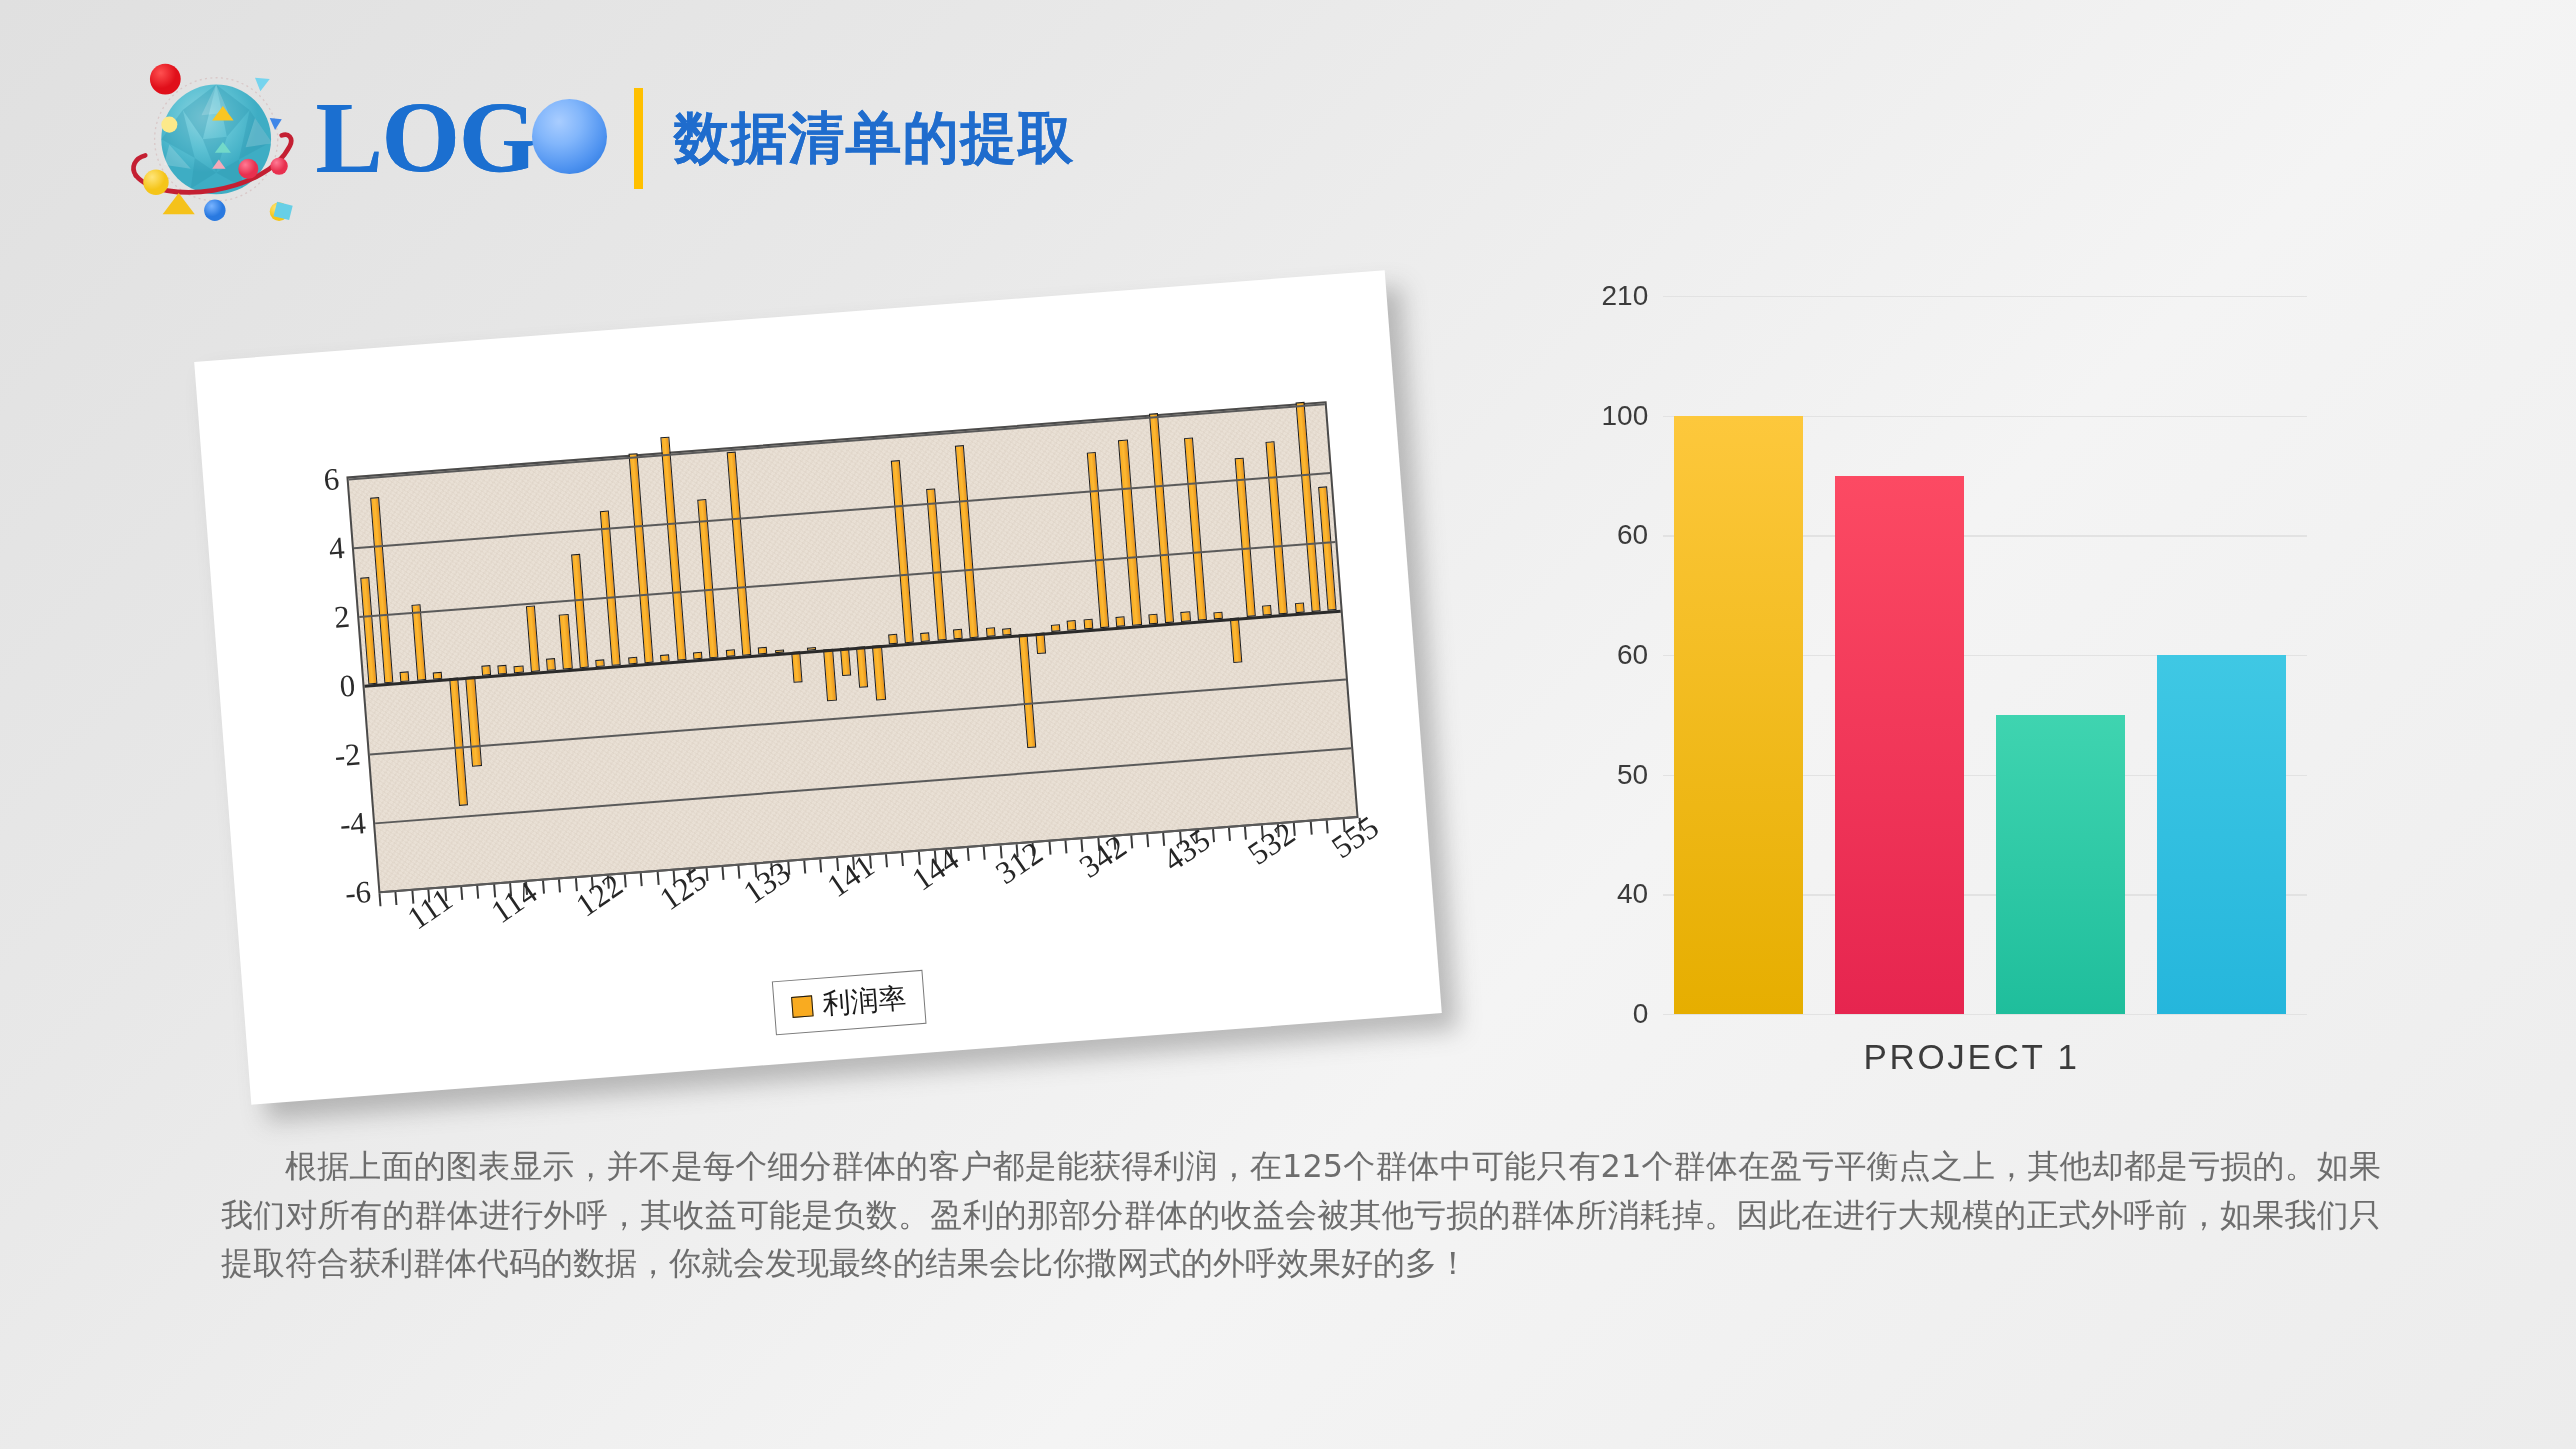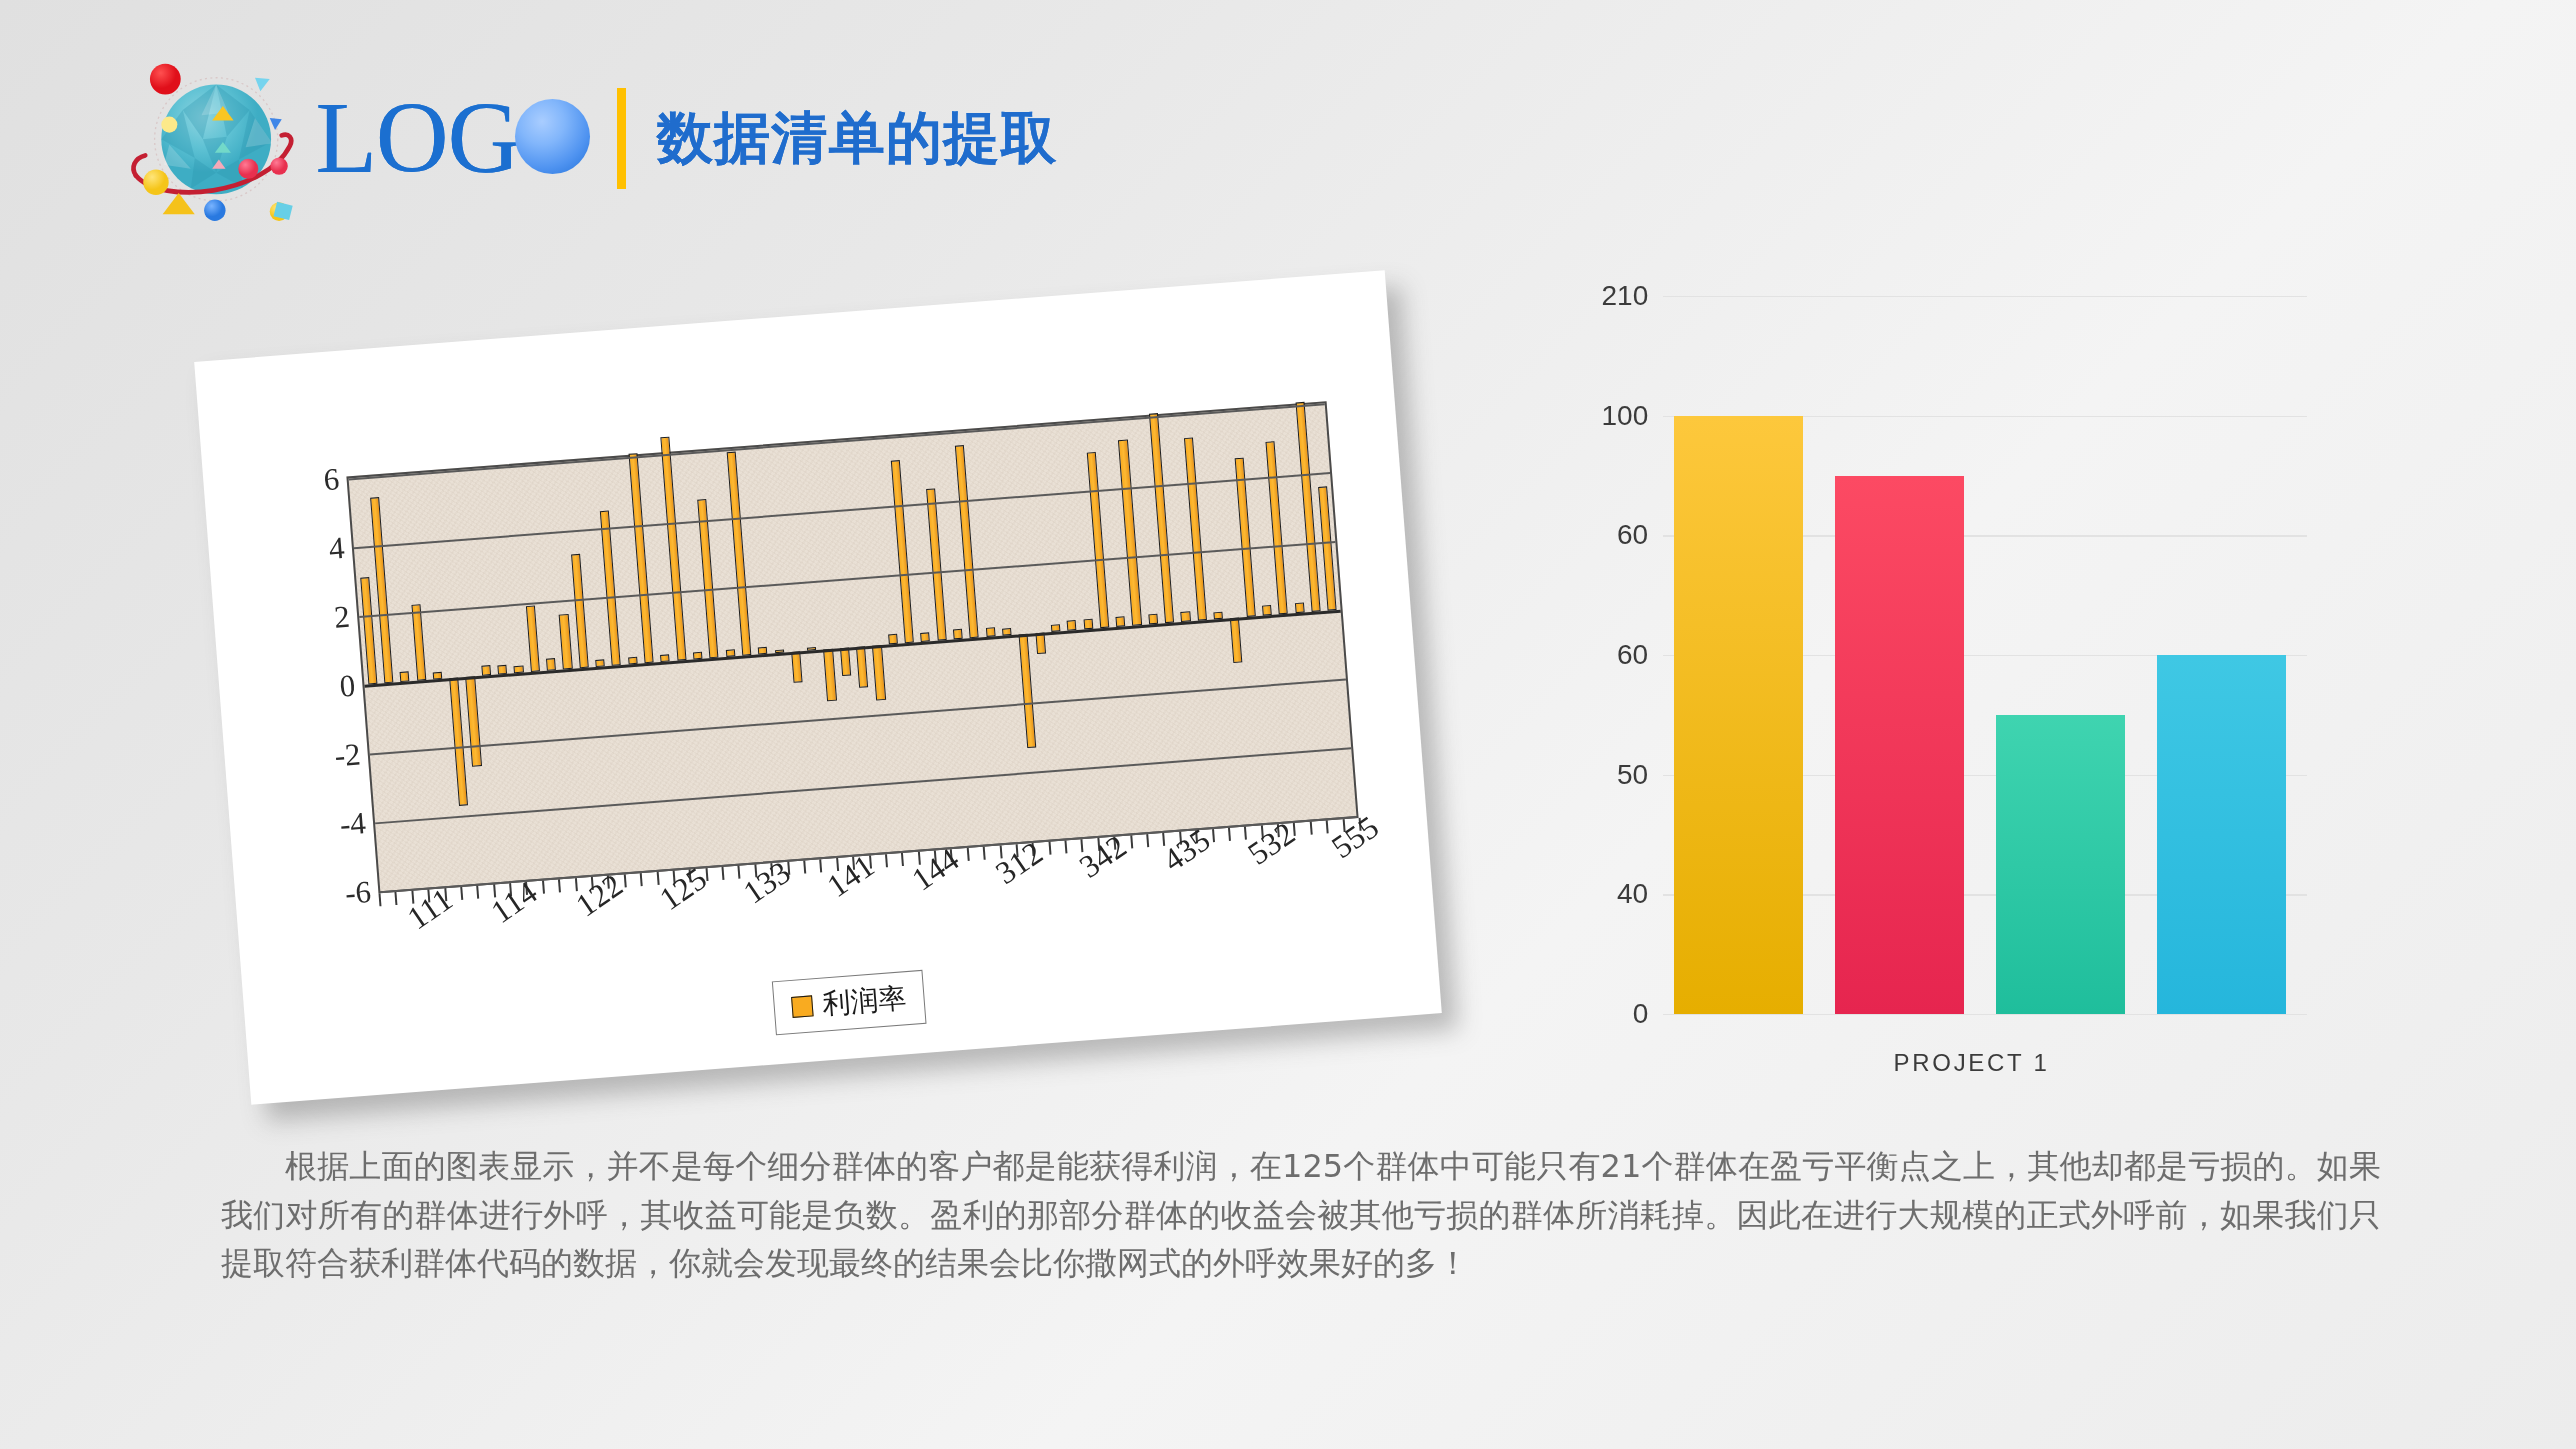--- a/index.html
+++ b/index.html
@@ -9,21 +9,21 @@
     background:linear-gradient(135deg,#e0e0e0 0%,#e8e8e8 28%,#f4f4f4 62%,#ececec 100%);
     position:relative;
   }
   .slide{position:absolute;inset:0;}
 
   
   .header{position:absolute;left:121px;top:54px;display:flex;align-items:center;height:168px;}
   .globe-wrap{position:relative;width:181px;height:174px;flex:0 0 auto;}
   .logo-text{
     font-family:"Liberation Serif","DejaVu Serif",serif;
-    font-size:101px;font-weight:400;letter-spacing:-1.3px;
+    font-size:101px;font-weight:700;letter-spacing:-1.3px;
     background:linear-gradient(180deg,#2f87e0 0%,#1565c8 100%);
     -webkit-background-clip:text;background-clip:text;color:#1b6fd0;
     line-height:1;margin-left:13.4px;
   }
   .logo-ball{
     width:75px;height:75px;border-radius:50%;margin-left:-4px;margin-bottom:4px;
     background:radial-gradient(circle at 36% 30%,#a9cdff 0%,#82b6fb 32%,#4f93f0 66%,#1f6fd8 100%);
     flex:0 0 auto;
   }
   .divider{width:8.7px;height:101px;background:#ffc000;margin:0 31px 0 27px;flex:0 0 auto;}
@@ -69,21 +69,21 @@
   .legend-text{font-size:28px;color:#1a1a1a;font-family:"DejaVu Sans",sans-serif;}
 
   
   .chart{position:absolute;left:1529px;top:268px;width:885px;height:825px;}
   .chart-plot{position:absolute;left:134px;top:28px;right:107px;bottom:79px;}
   .cgrid{position:absolute;left:0;right:0;height:1.3px;background:#e2e2e2;}
   .ctick{position:absolute;right:calc(100% + 14.8px);transform:translateY(-50%);
     font-size:28px;color:#3b3b3b;font-family:"Liberation Sans",sans-serif;font-weight:300;}
   .cbar{position:absolute;bottom:0;}
   .cxlabel{position:absolute;left:0;right:0;bottom:16px;text-align:center;
-    font-size:24px;letter-spacing:2.7px;color:#3b3b3b;font-weight:300;}
+    font-size:35px;letter-spacing:2.7px;color:#3b3b3b;font-weight:300;}
 
   
   .body-text{
     position:absolute;left:221px;top:1110px;width:2160px;
     font-size:32px;line-height:1.52;color:#6d6d6d;text-align:justify;
     font-family:"DejaVu Sans",sans-serif;text-indent:2em;
   }
 
   
   .watermark{

